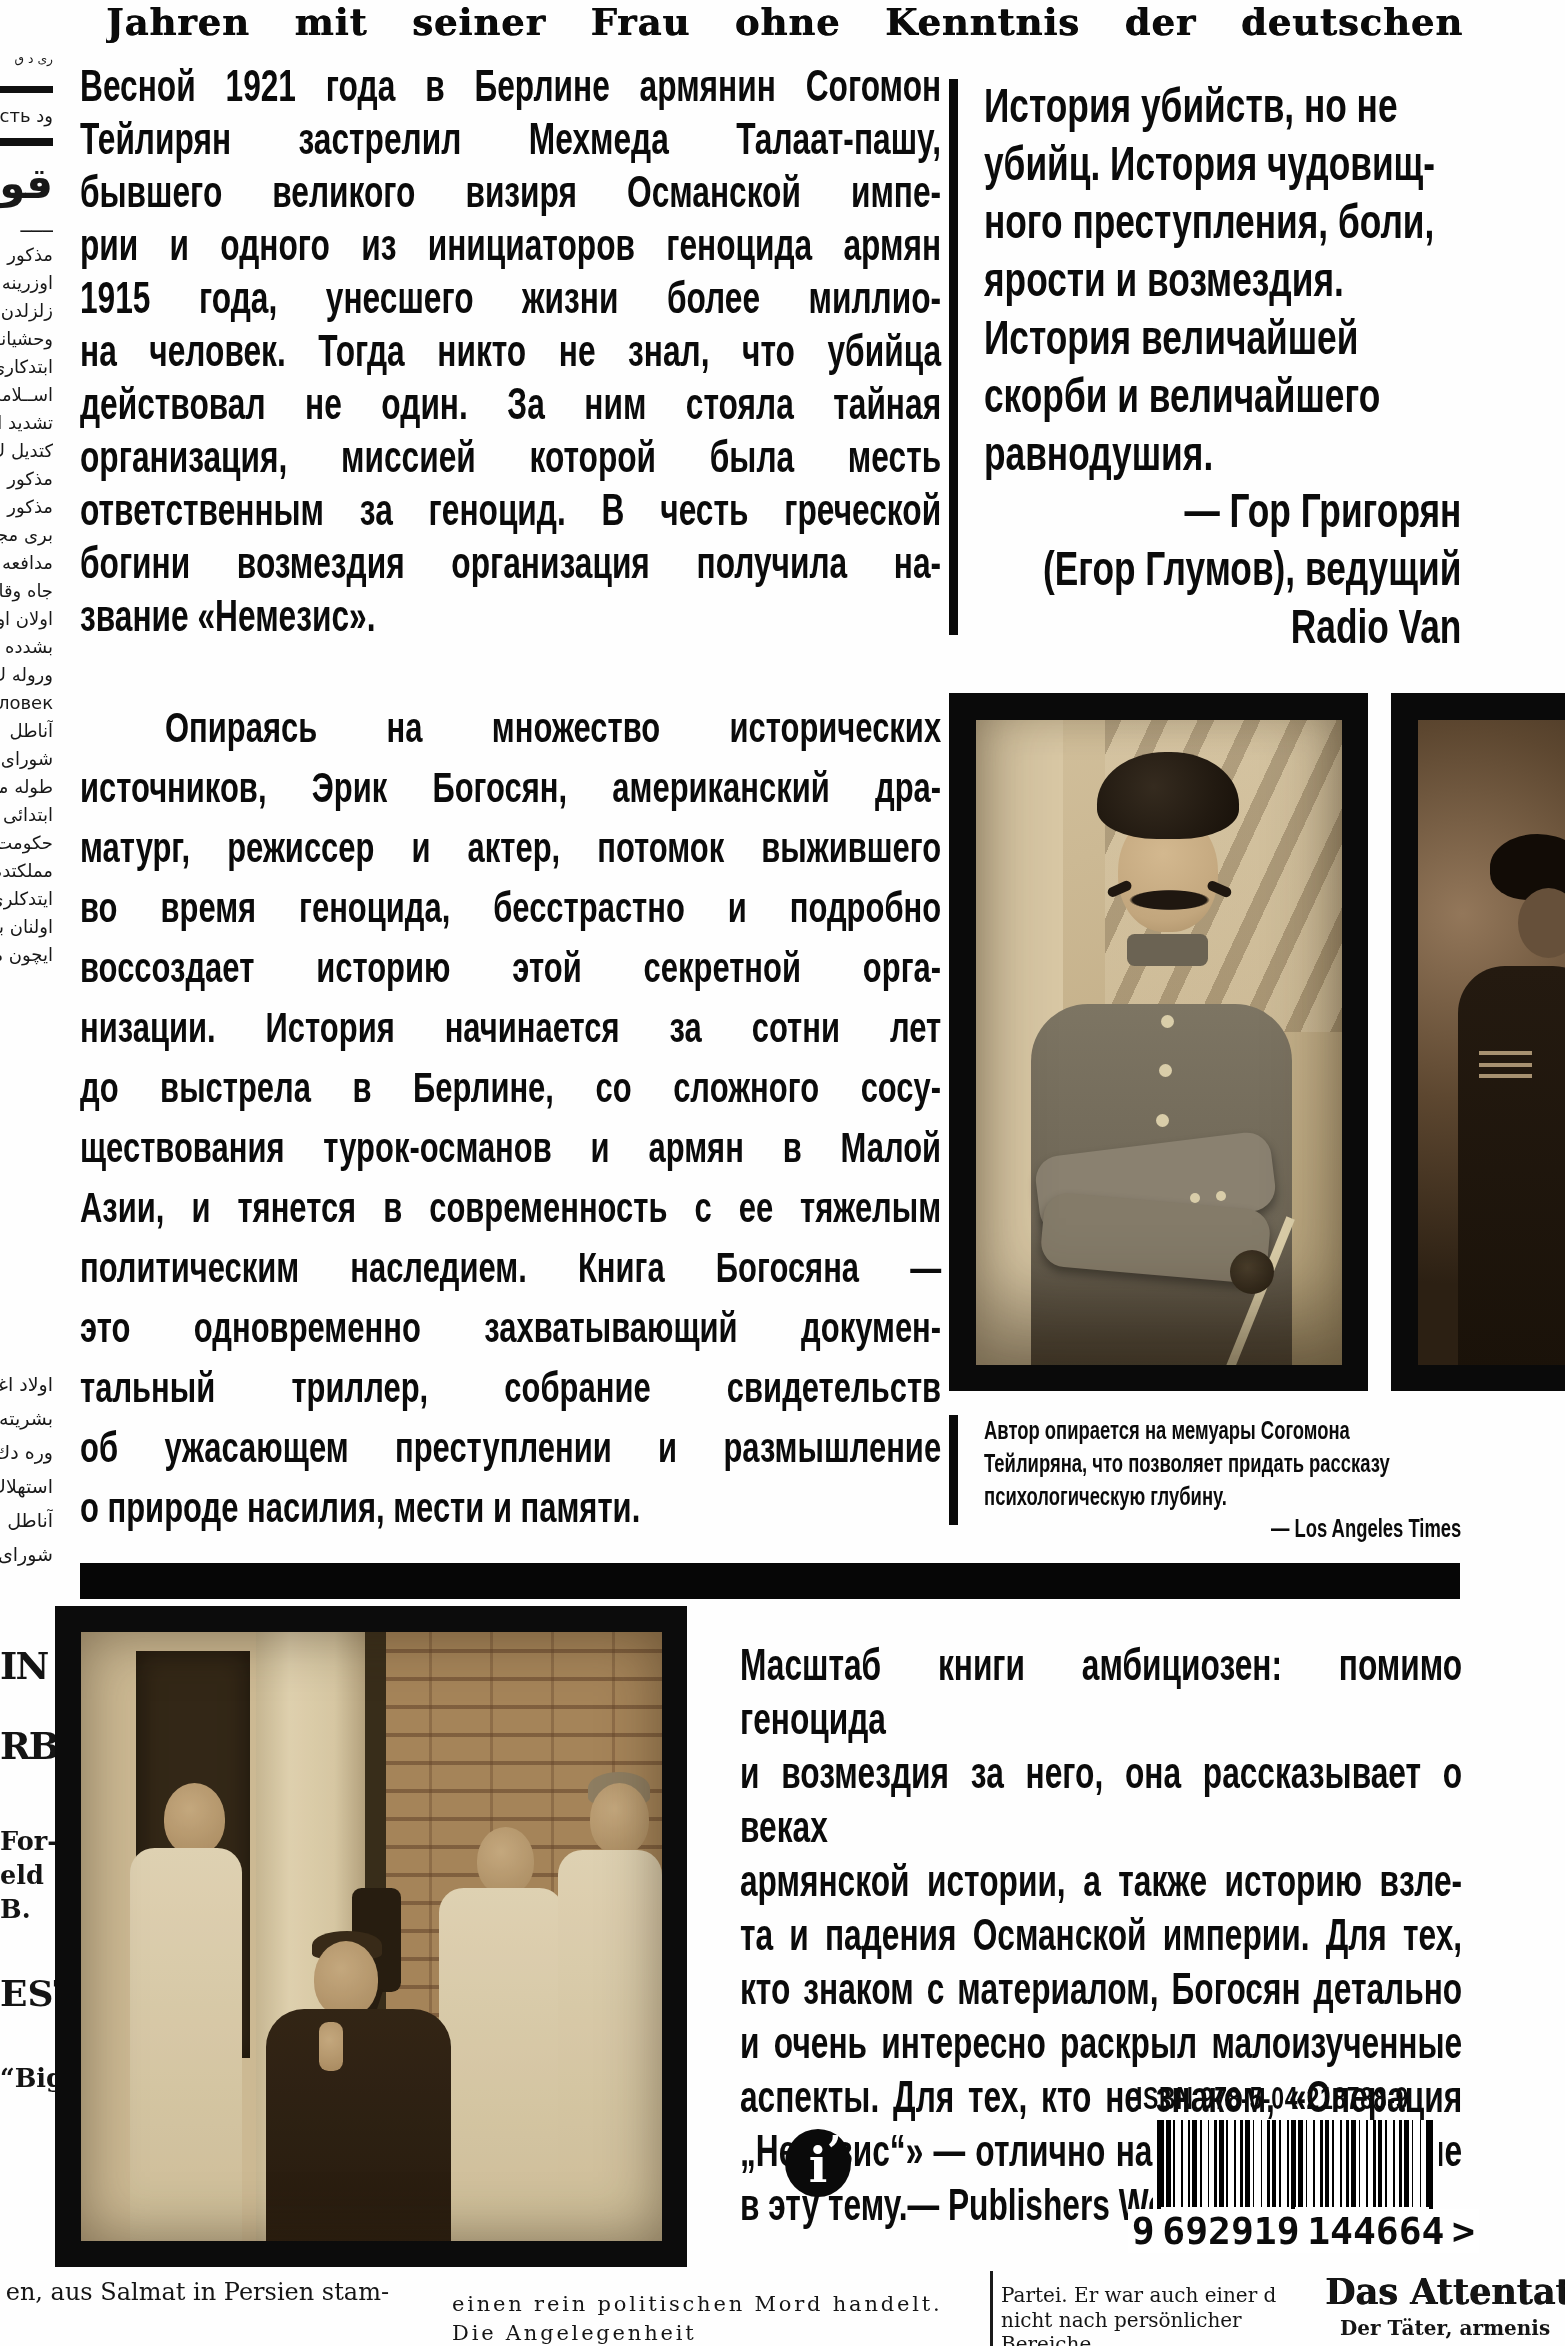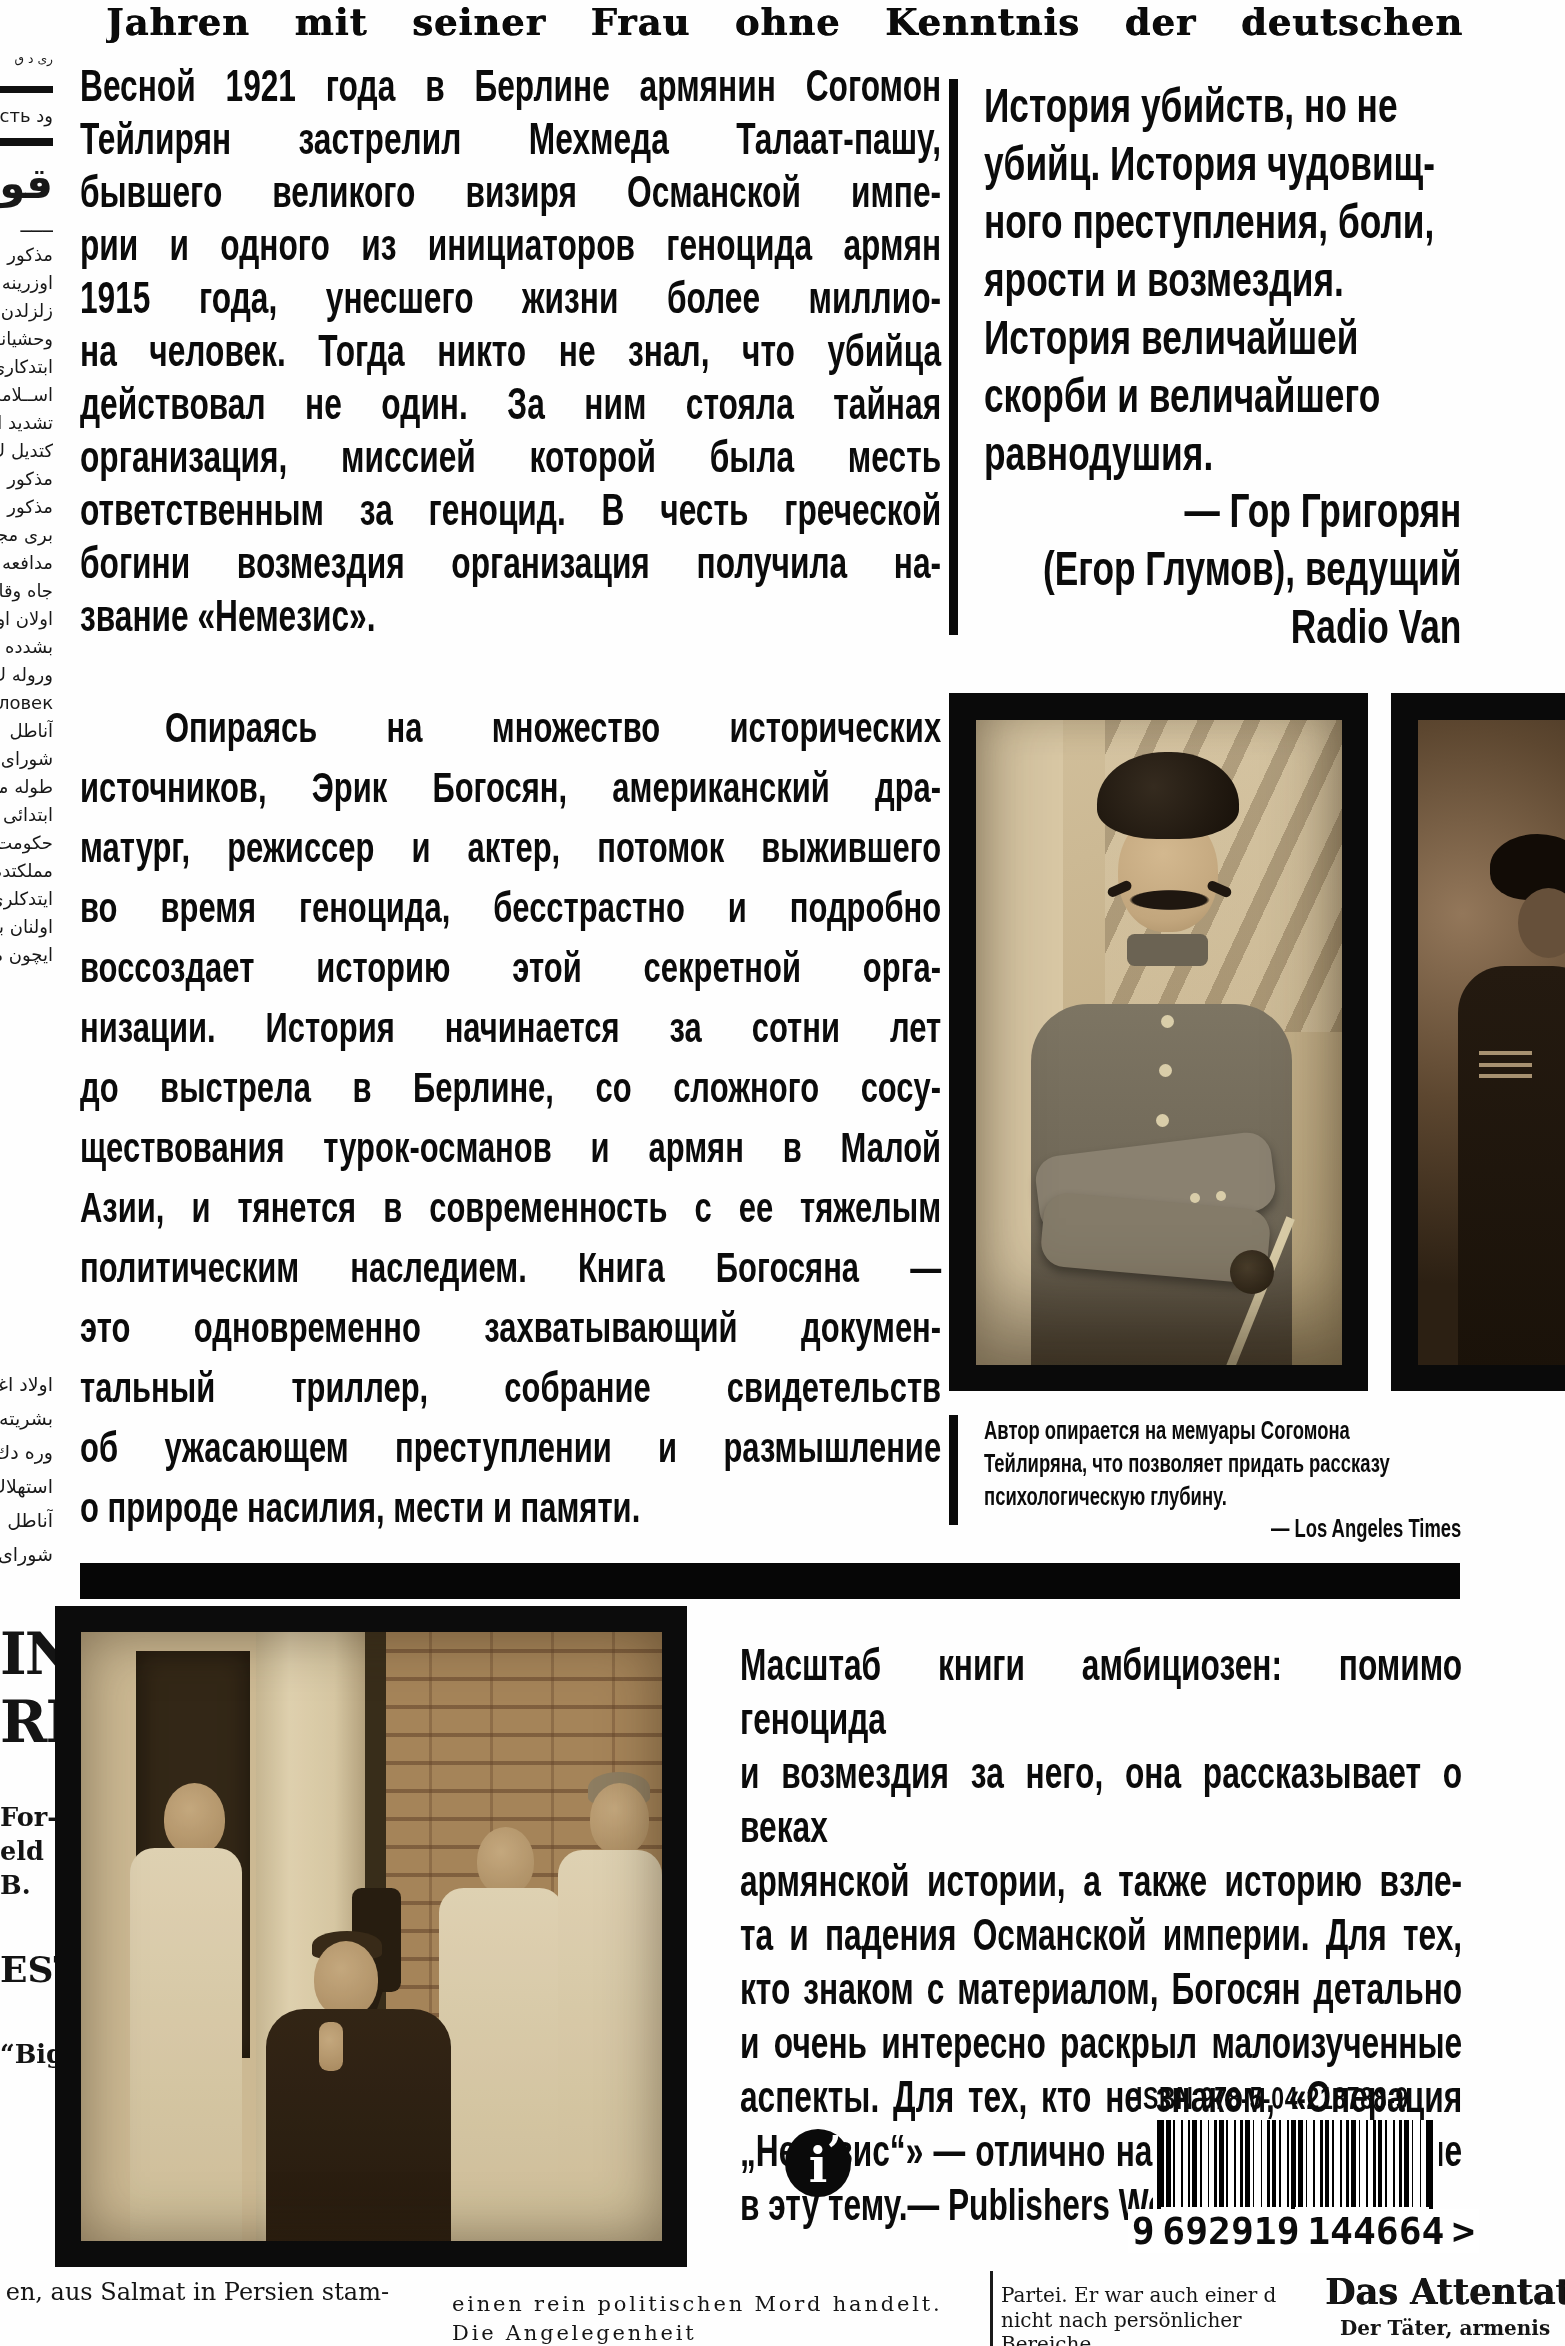--- a/index.html
+++ b/index.html
@@ -23,21 +23,21 @@
   .arabic-strip > div{white-space:nowrap;min-height:28px;}
   .arabic-strip .tiny{font-size:12.3px;line-height:21px;}
   .arabic-strip .big{font-size:42px;line-height:59px;font-weight:bold;}
   .arabic-strip .dash{letter-spacing:-0.9px;font-family:Liberation Mono, monospace;}
   .arabic-strip .rule2{min-height:7.6px;height:7.6px;background:#101010;margin:8.5px 0;}
   .arabic-lower{top:1367px;font-size:19px;line-height:34px;}
 
   .eng-strip{position:absolute;left:0;top:1620px;width:55px;overflow:hidden;
     font-family:"DejaVu Serif",serif;font-weight:bold;color:#141414;}
   .eng-strip > div{white-space:nowrap;}
-  .eng-strip .xxl{font-size:57px;line-height:68px;letter-spacing:-1.9px;}
+  .eng-strip .xxl{font-size:37px;line-height:68px;letter-spacing:-1.9px;margin-top:12px;}
   .eng-strip .lg{font-size:36px;line-height:47px;}
   .eng-strip .md{font-size:25.6px;line-height:34px;}
   .eng-strip .gap{min-height:44px;}
 
   
   #para1{position:absolute;left:80px;top:59px;width:1196px;font-size:44px;line-height:53px;}
   #para2{position:absolute;left:80px;top:697px;width:1196px;font-size:43px;line-height:60px;}
   #para2 > div:first-child{text-indent:118px;}
 
   #quote{position:absolute;left:984px;top:76px;width:663px;font-size:49px;line-height:58px;}

